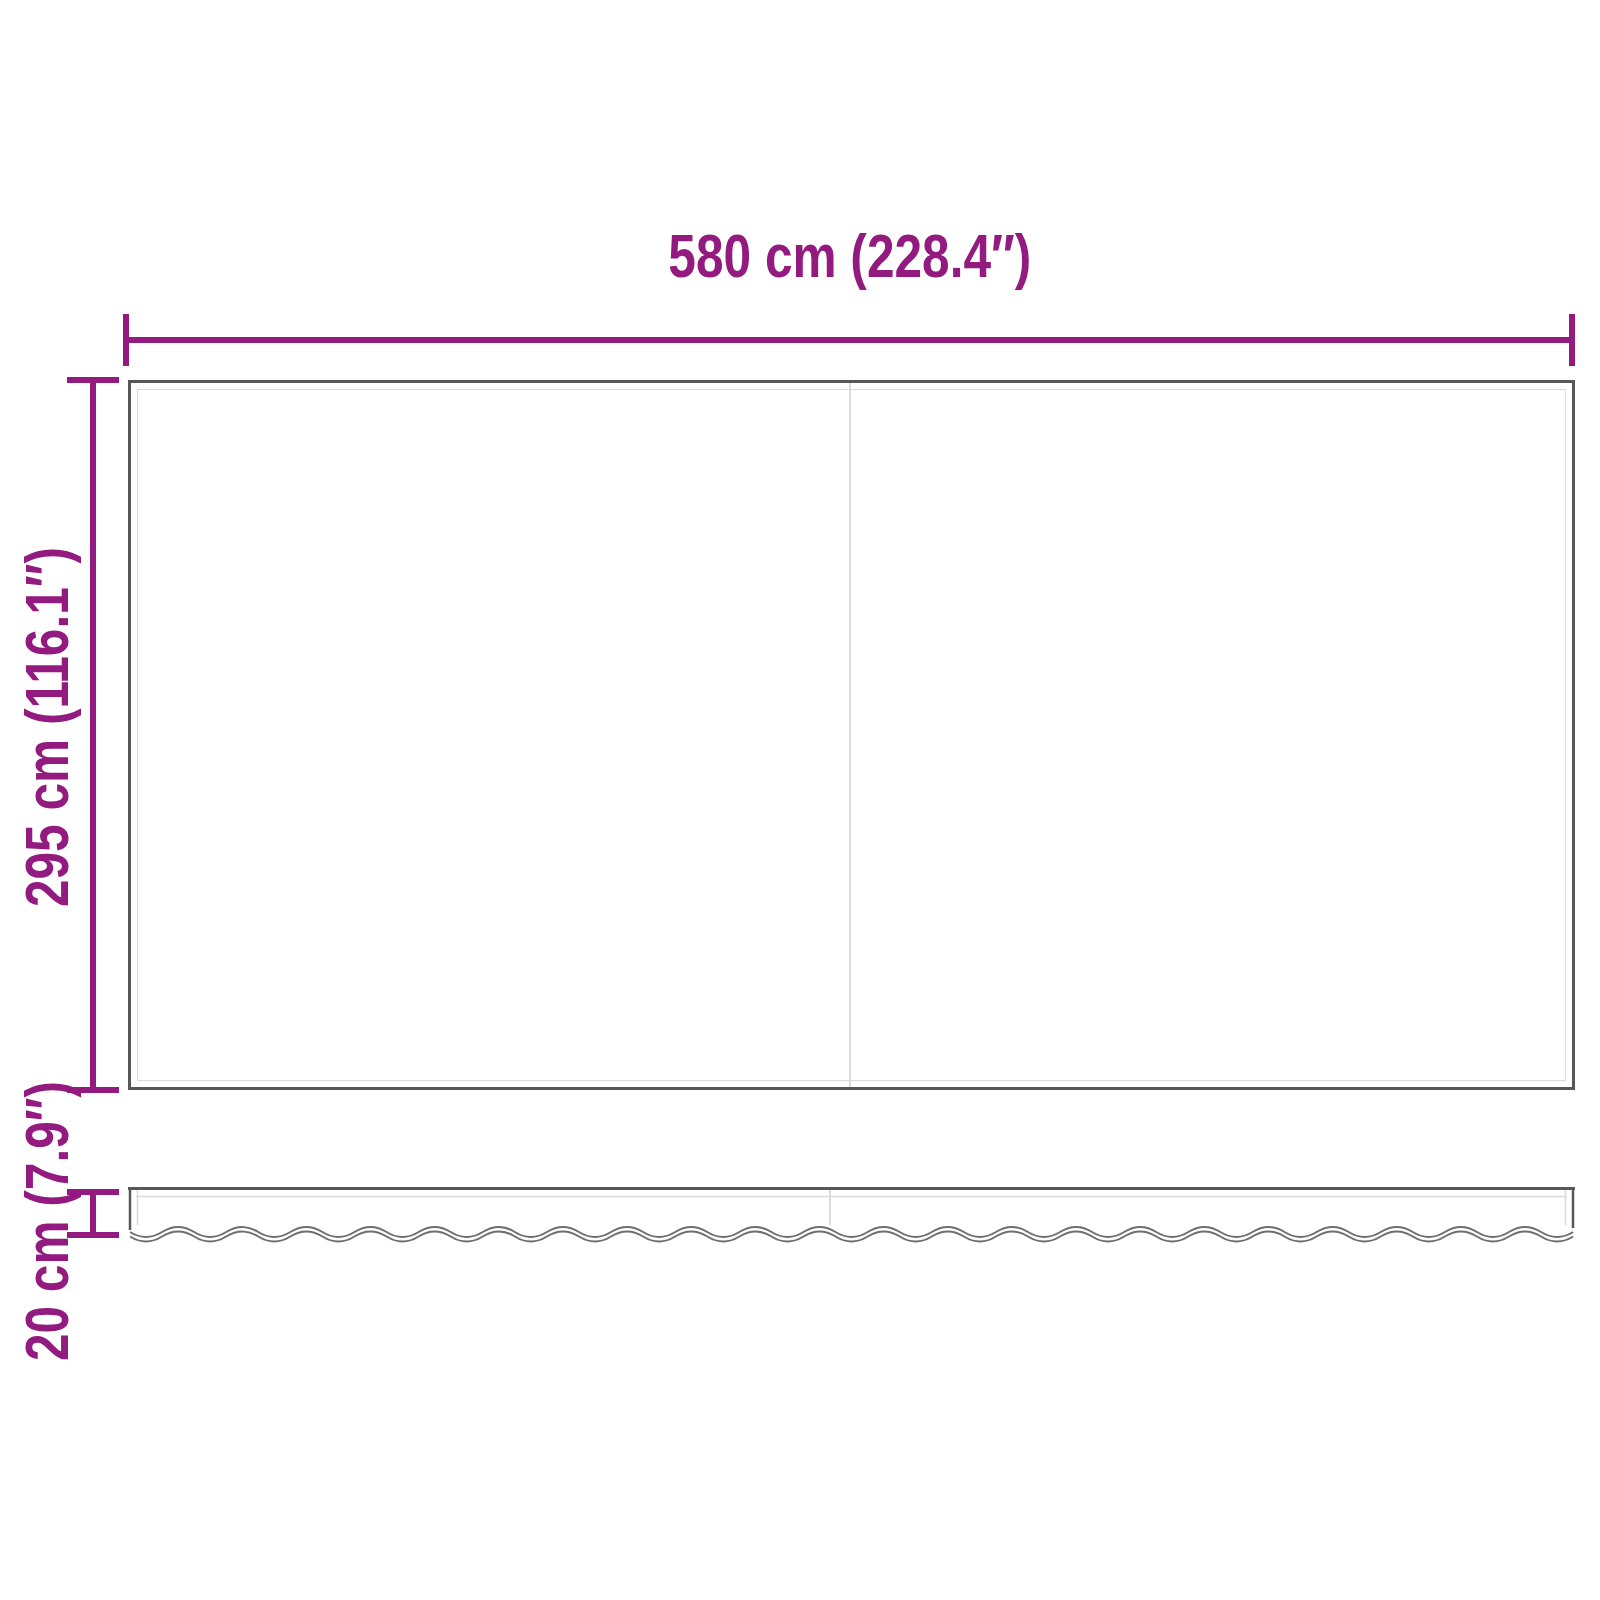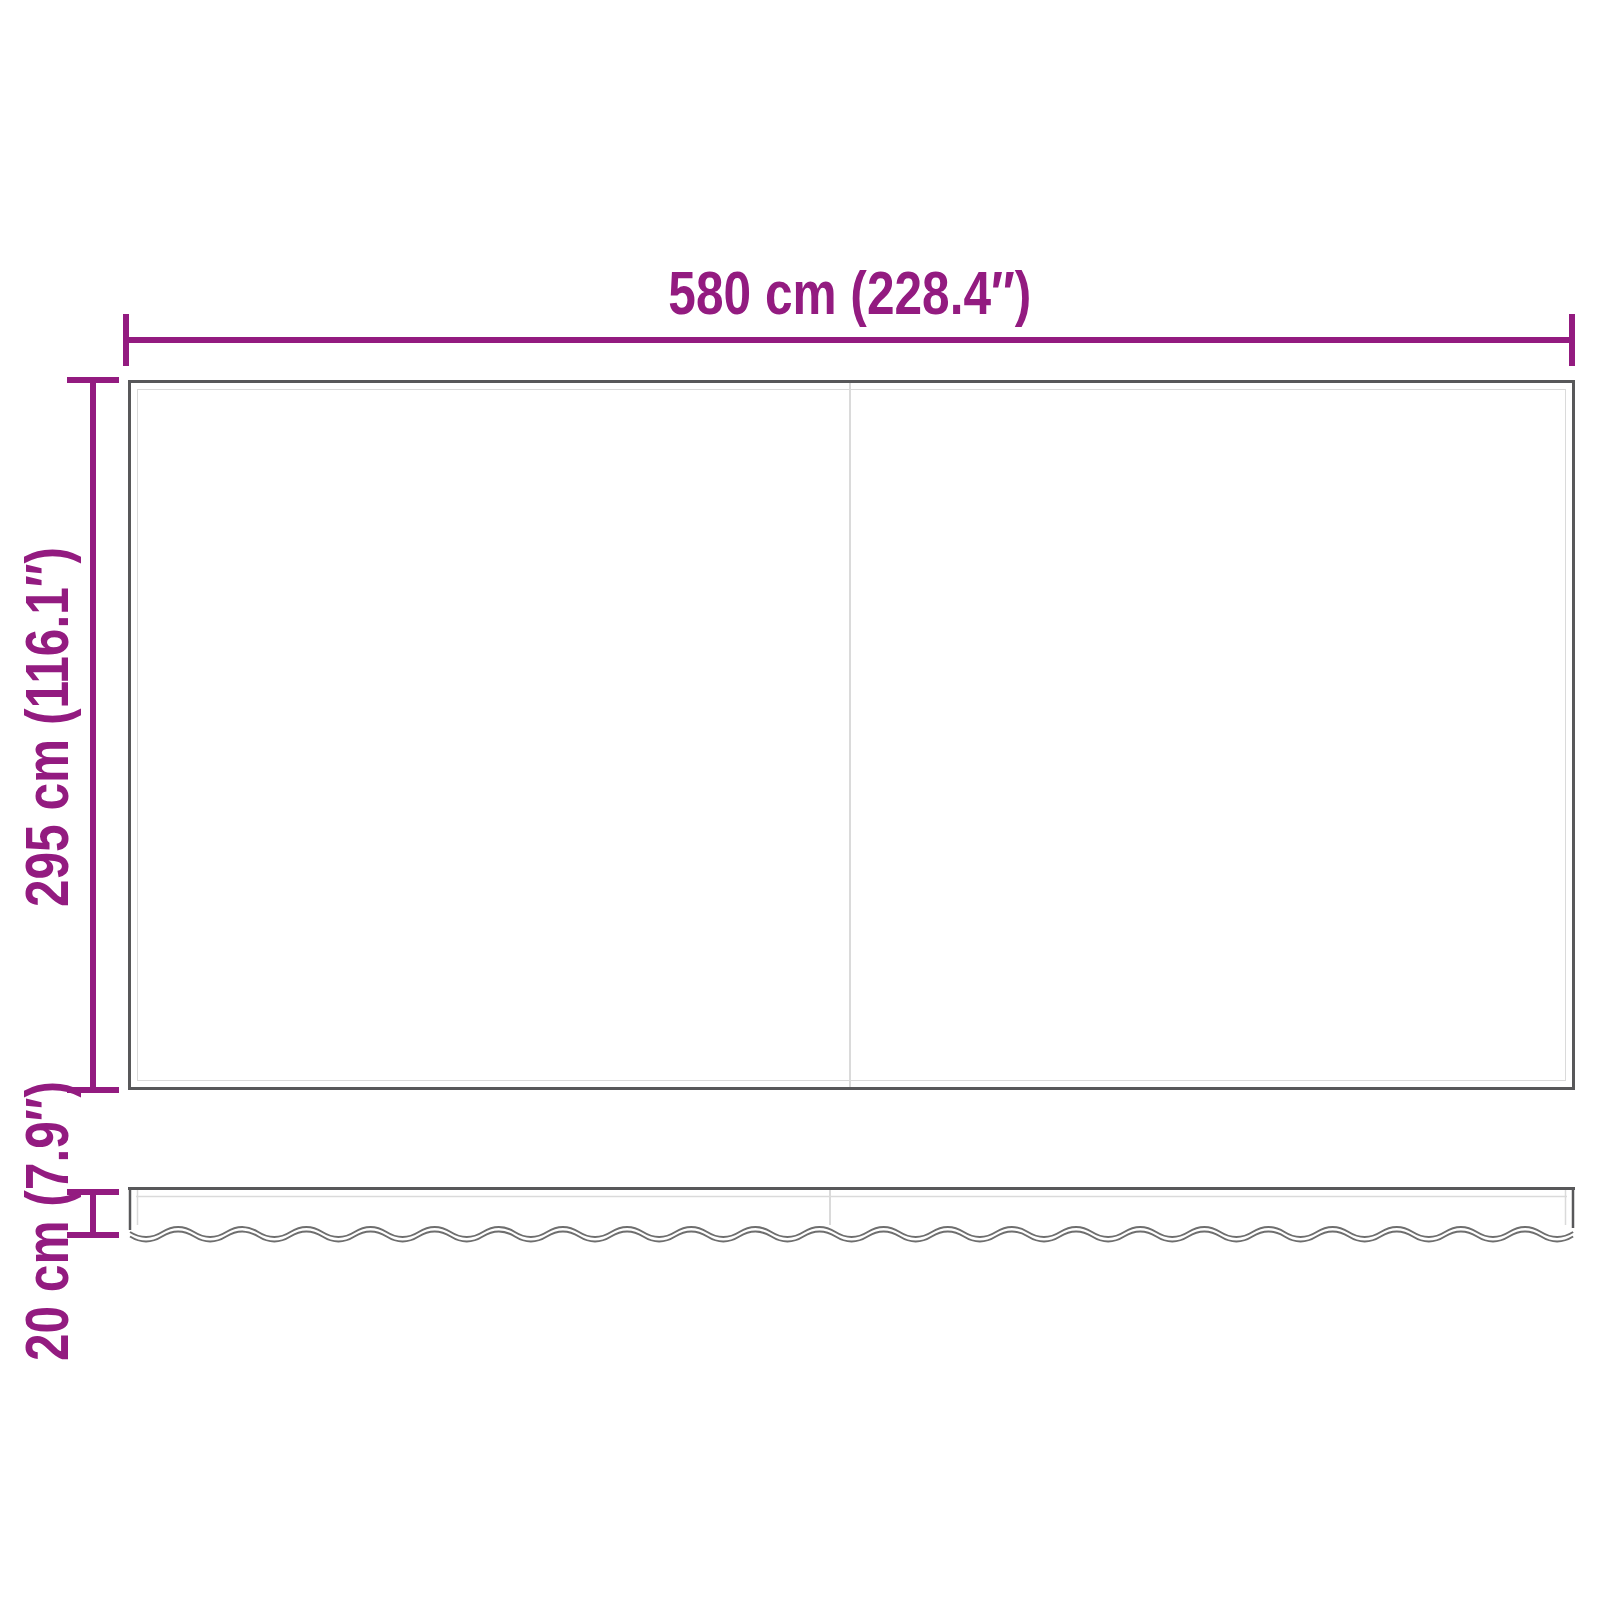--- a/index.html
+++ b/index.html
@@ -51,22 +51,22 @@
   
   .dim-label {
     position: absolute;
     color: var(--color-dimension);
     font-weight: 700;
     font-size: 62px;
     white-space: nowrap;
     letter-spacing: 0;
   }
   #label-width {
-    left: 450px; top: 252px; width: 800px; height: 76px;
-    display: flex; align-items: flex-end; justify-content: center;
+    left: 450px; top: 220px; width: 800px; height: 76px;
+    display: flex; align-items: flex-start; justify-content: center;
   }
   #label-width span { display: inline-block; transform: scaleX(0.8); }
   .rot-label {
     transform: translate(-50%, -50%) rotate(-90deg) scaleX(0.8);
     transform-origin: center center;
   }
   #label-height { left: 46px; top: 727px; }
   #label-valance { left: 46px; top: 1221px; }
 
   

